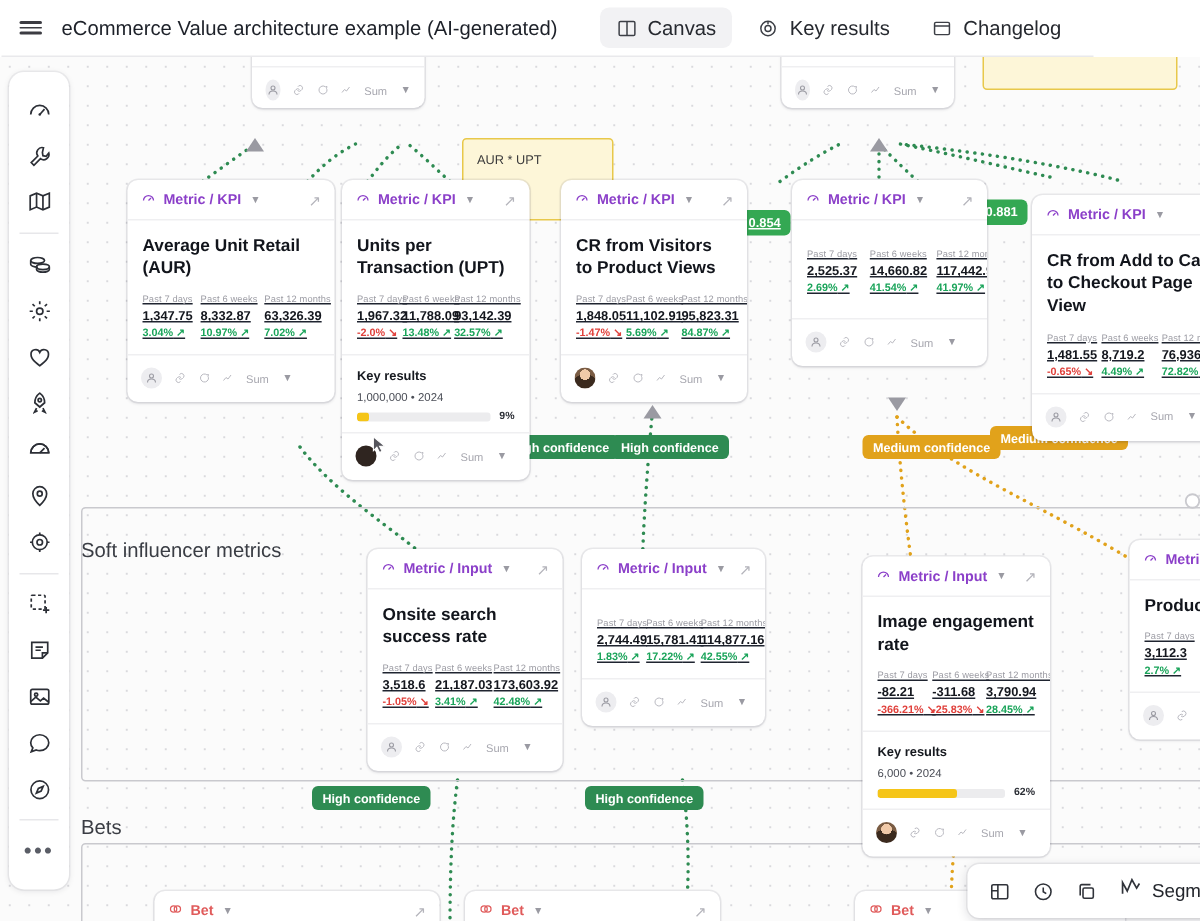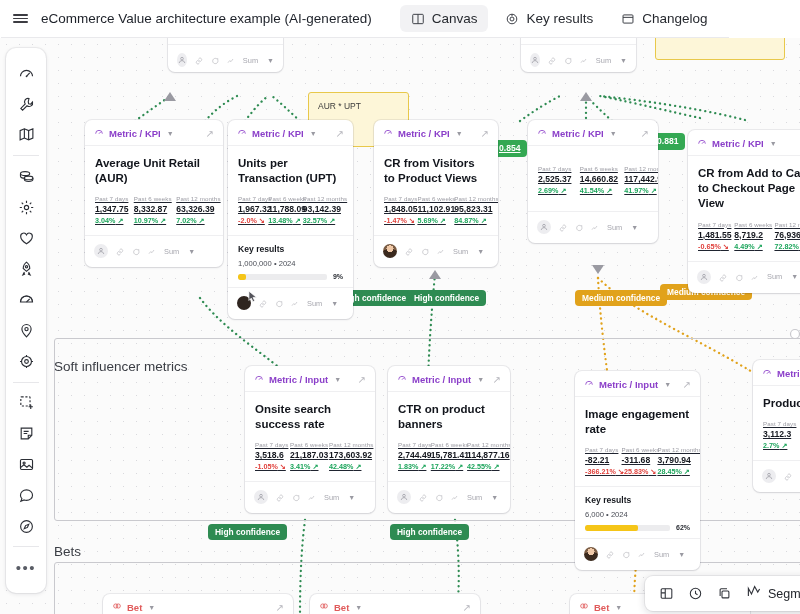--- a/index.html
+++ b/index.html
@@ -627,21 +627,20 @@
           <span><svg width="10" height="10" viewBox="0 0 24 24" fill="none" stroke="currentColor" stroke-width="2">
                 <path d="M4 16a8 8 0 0116 0"></path>
                 <path d="M12 16l4-4"></path>
               </svg></span>
           <span>Metric / Input</span>
           <span class="chev">▼</span>
         </span>
         <span class="expand">↗</span>
       </div>
       <div class="card-body">
-        <div class="card-title">CTR on product banners</div>
         <div class="metrics" style="gap:8px;">
           <div class="metric-col">
             <div class="metric-label">Past 7 days</div>
             <div class="metric-value">2,744.49</div>
             <div class="metric-delta up"><span>1.83%</span> ↗</div>
           </div>
           <div class="metric-col">
             <div class="metric-label">Past 6 weeks</div>
             <div class="metric-value">15,781.41</div>
             <div class="metric-delta up"><span>17.22%</span> ↗</div>

